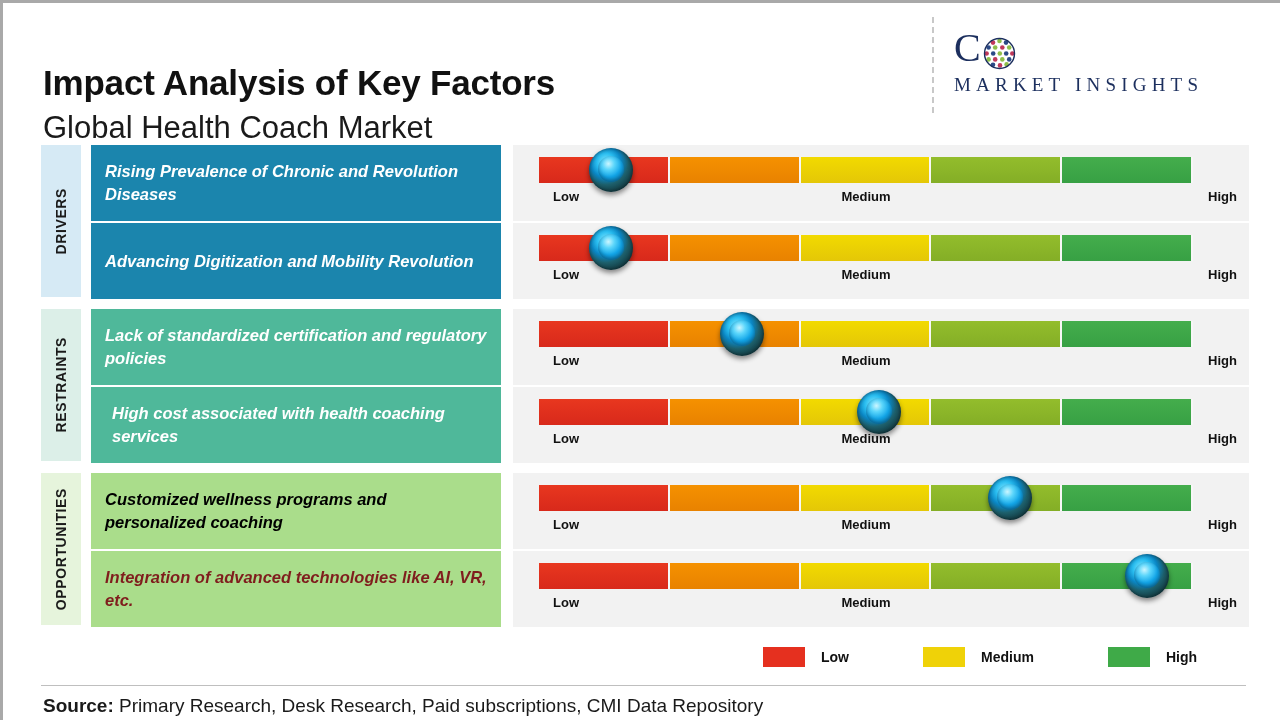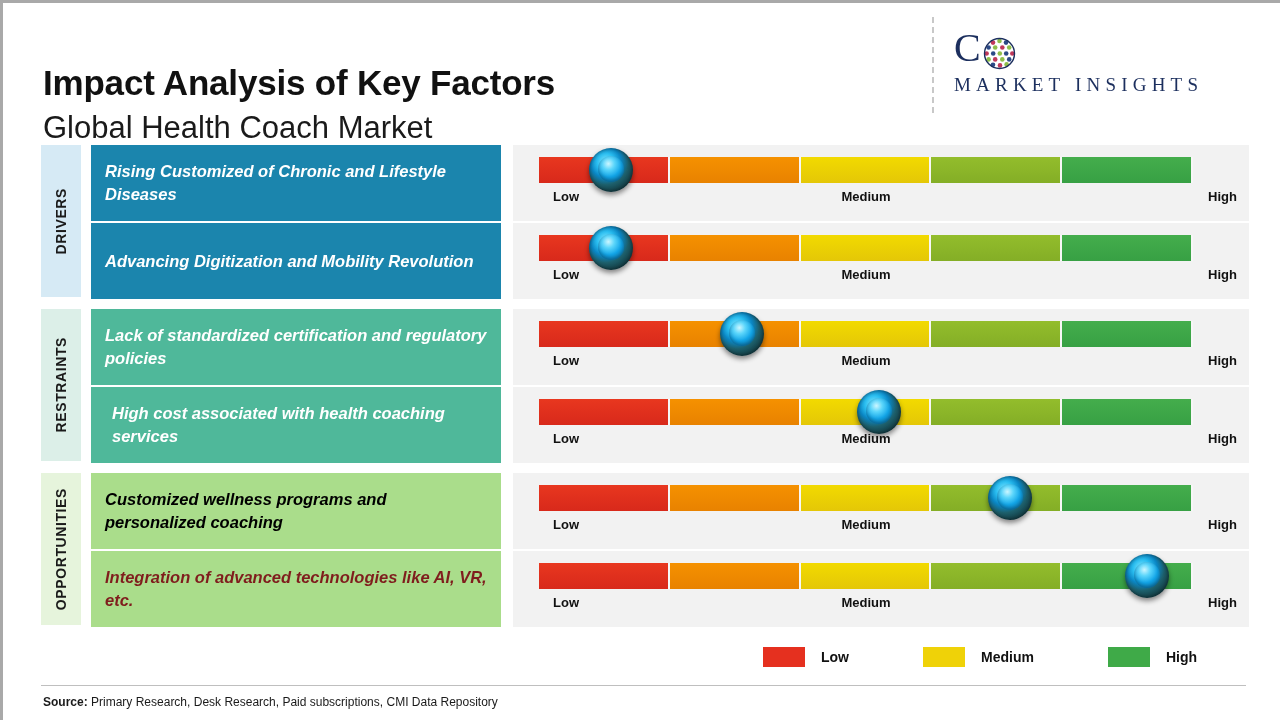--- a/index.html
+++ b/index.html
@@ -233,21 +233,21 @@
   
   .footer-rule {
     position: absolute;
     left: 38px; top: 682px;
     width: 1205px;
     border-top: 1px solid #bfbfbf;
   }
   .source {
     position: absolute;
     left: 40px; top: 692px;
-    font-size: 12px;
+    font-size: 19px;
     color: #1a1a1a;
     white-space: nowrap;
   }
   .source b { font-weight: bold; }
 </style>
 </head>
 <body>
 
 <div id="slide">
 
@@ -296,21 +296,21 @@
   <div class="matrix">
 
     <div class="row">
       <div class="cat-strip" style="background:#d6eaf5; height:152px; position:absolute; left:0; top:0;">
         <div class="cat-label" style="height:152px;">
           <span>DRIVERS</span>
         </div>
       </div>
       <div class="cat-strip"></div>
       <div class="factor" style="background:#1b85ad;">
-        <span style="color:#ffffff;">Rising Customized of Chronic and Lifestyle Diseases</span>
+        <span style="color:#ffffff;">Rising Prevalence of Chronic and Revolution Diseases</span>
       </div>
       <div class="gauge-panel">
         <div class="bar">
           <div class="bar-seg" style="left:0%;  width:20%; background:linear-gradient(180deg,#e8371f,#d8291b);"></div>
           <div class="bar-seg" style="left:20%; width:20%; background:linear-gradient(180deg,#f59100,#e88200);"></div>
           <div class="bar-seg" style="left:40%; width:20%; background:linear-gradient(180deg,#f2da00,#e4c707);"></div>
           <div class="bar-seg" style="left:60%; width:20%; background:linear-gradient(180deg,#93bd2c,#84ae26);"></div>
           <div class="bar-seg" style="left:80%; width:20%; background:linear-gradient(180deg,#44ad4c,#37a044);"></div>
           <div class="marker" style="left:11%;"></div>
         </div>

